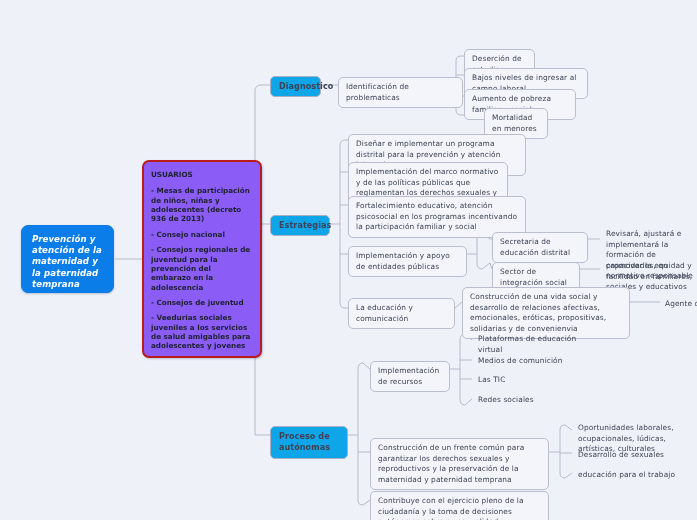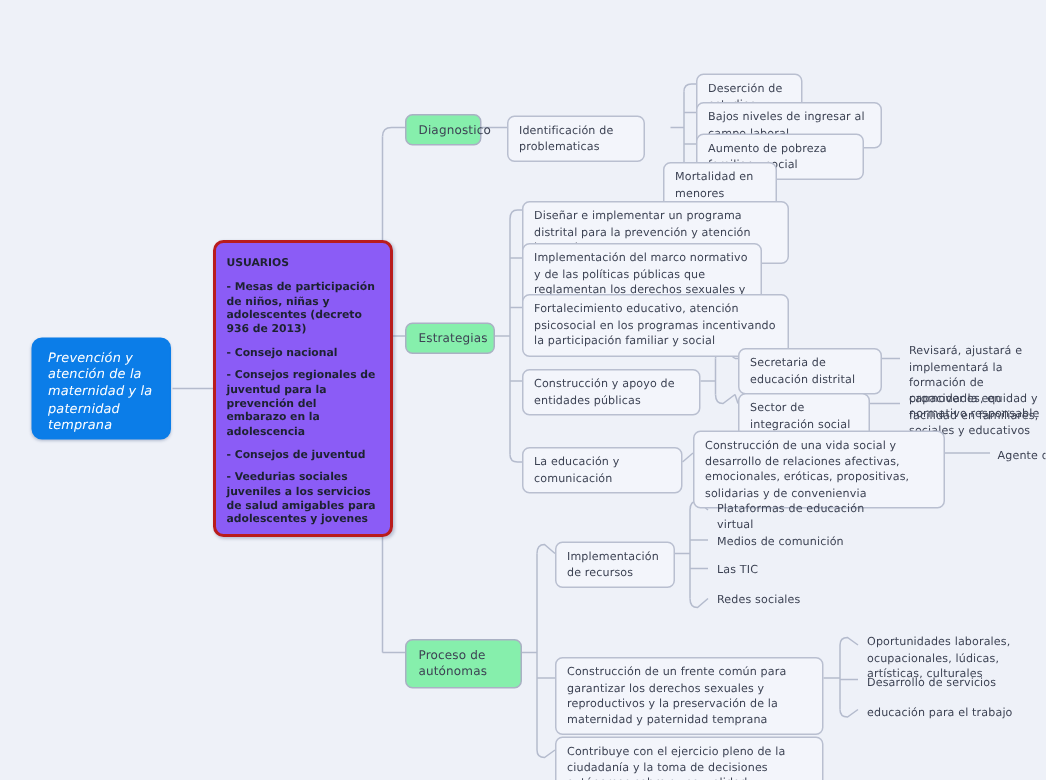--- a/index.html
+++ b/index.html
@@ -48,21 +48,21 @@
   .root {
     position: absolute;
     left: 21px; top: 225px;
     width: 93px; height: 68px;
     background: #0b7de8;
     border: 1px solid #0b7de8;
     border-radius: 7px;
     box-shadow: 0 1px 2px rgba(40,60,110,.28);
     color: #ffffff;
     font-style: italic;
-    font-weight: normal;
+    font-weight: bold;
     font-size: 8.6px;
     line-height: 1.30;
     padding: 8px 8px 8px 10px;
     letter-spacing: .1px;
   }
 
   
   .users {
     position: absolute;
     left: 142px; top: 160px;
@@ -78,22 +78,23 @@
     color: #1d2231;
     overflow: hidden;
   }
   .users .u-title { margin-bottom: 7px; }
   .users .u-item { margin-bottom: 6px; }
 
   
   .l1 {
     font-size: 8px;
     padding: 4px 8px;
-    background: #86efac;
+    background: #0ea5e9;
     border-color: #aab1c4;
+    font-weight: bold;
   }
 
   
 </style>
 </head>
 <body>
 
 <div id="canvas">
 
   <svg id="edges" viewBox="0 0 697 520" xmlns="http://www.w3.org/2000/svg">
@@ -172,53 +173,53 @@
     <div class="u-item">- Consejo nacional</div>
     <div class="u-item">- Consejos regionales de juventud para la prevención del embarazo en la adolescencia</div>
     <div class="u-item">- Consejos de juventud</div>
     <div class="u-item">- Veedurias sociales juveniles a los servicios de salud amigables para adolescentes y jovenes</div>
   </div>
 
   <div class="node l1" style="left:270px; top:76px; width:51px;">
     <span>Diagnostico</span>
   </div>
 
-  <div class="node" style="left:338px; top:77px; width:92px;">
+  <div class="node" style="left:338px; top:77px; width:125px;">
     <span>Identificación de problematicas</span>
   </div>
 
   <div class="node" style="left:464px; top:49px; width:71px;">
     <span>Deserción de estudios</span>
   </div>
   <div class="node" style="left:464px; top:68px; width:124px;">
     <span>Bajos niveles de ingresar al campo laboral</span>
   </div>
   <div class="node" style="left:464px; top:89px; width:112px;">
     <span>Aumento de pobreza familiar y social</span>
   </div>
-  <div class="node" style="left:442px; top:108px; width:76px;">
+  <div class="node" style="left:484px; top:108px; width:64px;">
     <span>Mortalidad en menores</span>
   </div>
 
   <div class="node l1" style="left:270px; top:215px; width:60px;">
     <span>Estrategias</span>
   </div>
 
   <div class="node" style="left:348px; top:134px; width:178px;">
     <span>Diseñar e implementar un programa distrital para la prevención y atención integral</span>
   </div>
   <div class="node" style="left:348px; top:162px; width:160px;">
     <span>Implementación del marco normativo y de las políticas públicas que reglamentan los derechos sexuales y reproductivos</span>
   </div>
   <div class="node" style="left:348px; top:196px; width:178px;">
     <span>Fortalecimiento educativo, atención psicosocial en los programas incentivando la participación familiar y social</span>
   </div>
 
   <div class="node" style="left:348px; top:246px; width:119px;">
-    <span>Construcción y apoyo de entidades públicas</span>
+    <span>Implementación y apoyo de entidades públicas</span>
   </div>
   <div class="node" style="left:492px; top:232px; width:96px;">
     <span>Secretaria de educación distrital</span>
   </div>
   <div class="node plain" style="left:603px; top:227px; width:96px;">
     <span>Revisará, ajustará e implementará la formación de capacidades, en normativo responsable</span>
   </div>
   <div class="node" style="left:492px; top:262px; width:88px;">
     <span>Sector de integración social</span>
   </div>
@@ -256,21 +257,21 @@
     <span>Redes sociales</span>
   </div>
 
   <div class="node" style="left:370px; top:438px; width:179px;">
     <span>Construcción de un frente común para garantizar los derechos sexuales y reproductivos y la preservación de la maternidad y paternidad temprana</span>
   </div>
   <div class="node plain" style="left:575px; top:421px; width:122px;">
     <span>Oportunidades laborales, ocupacionales, lúdicas, artísticas, culturales</span>
   </div>
   <div class="node plain" style="left:575px; top:448px; width:122px;">
-    <span>Desarrollo de servicios</span>
+    <span>Desarrollo de sexuales</span>
   </div>
   <div class="node plain" style="left:575px; top:468px; width:122px;">
     <span>educación para el trabajo</span>
   </div>
 
   <div class="node" style="left:370px; top:491px; width:179px;">
     <span>Contribuye con el ejercicio pleno de la ciudadanía y la toma de decisiones autónomas sobre su sexualidad responsable</span>
   </div>
 
 </div>

